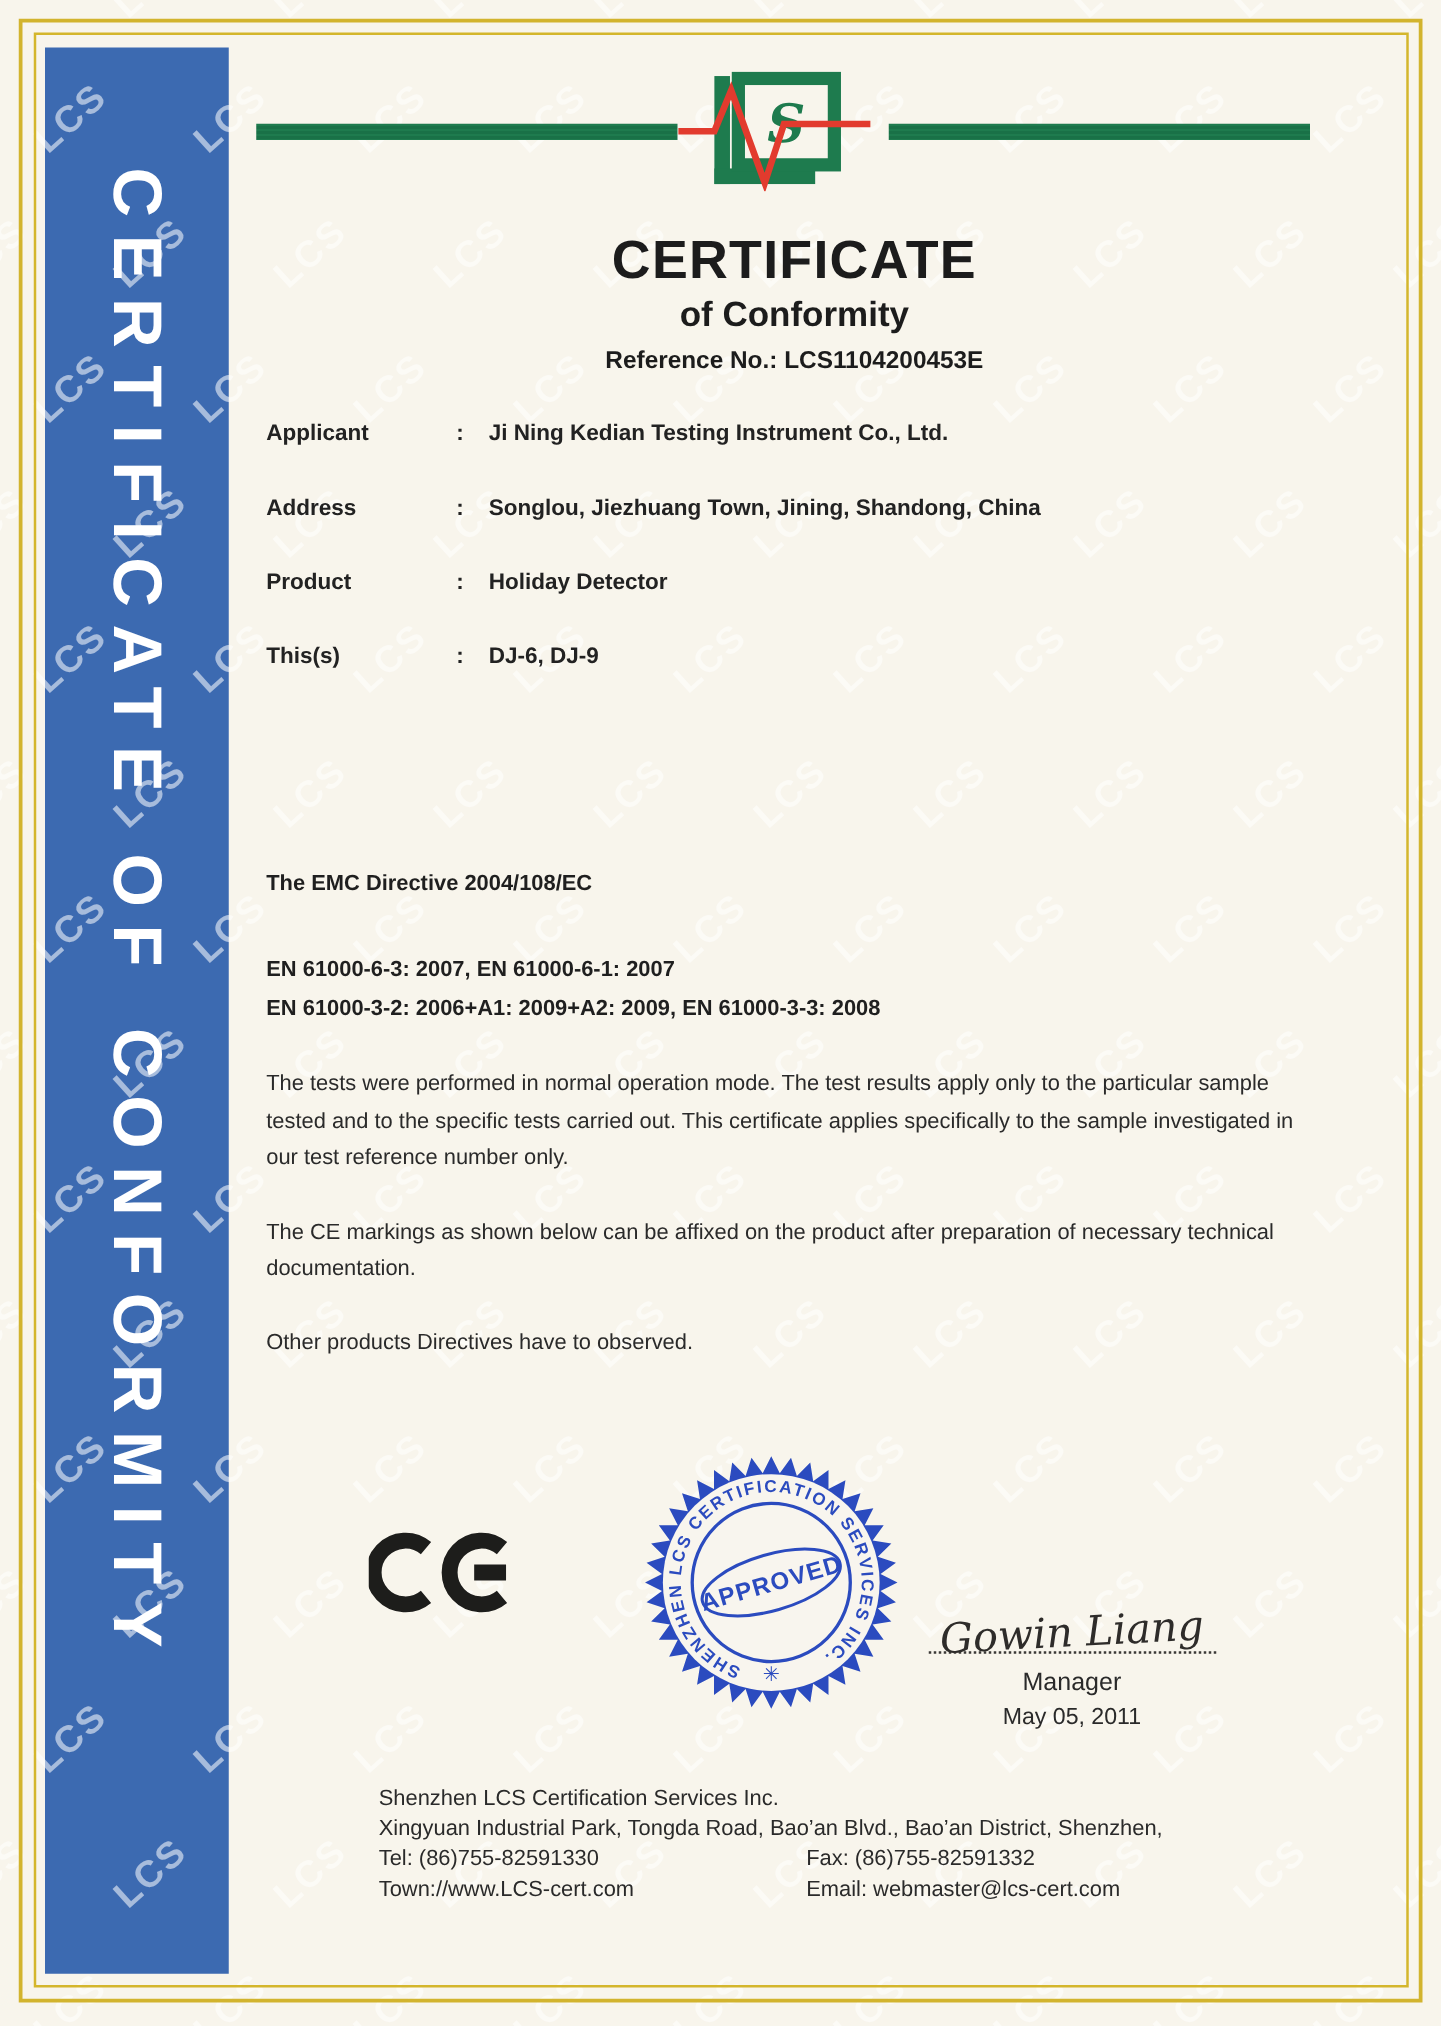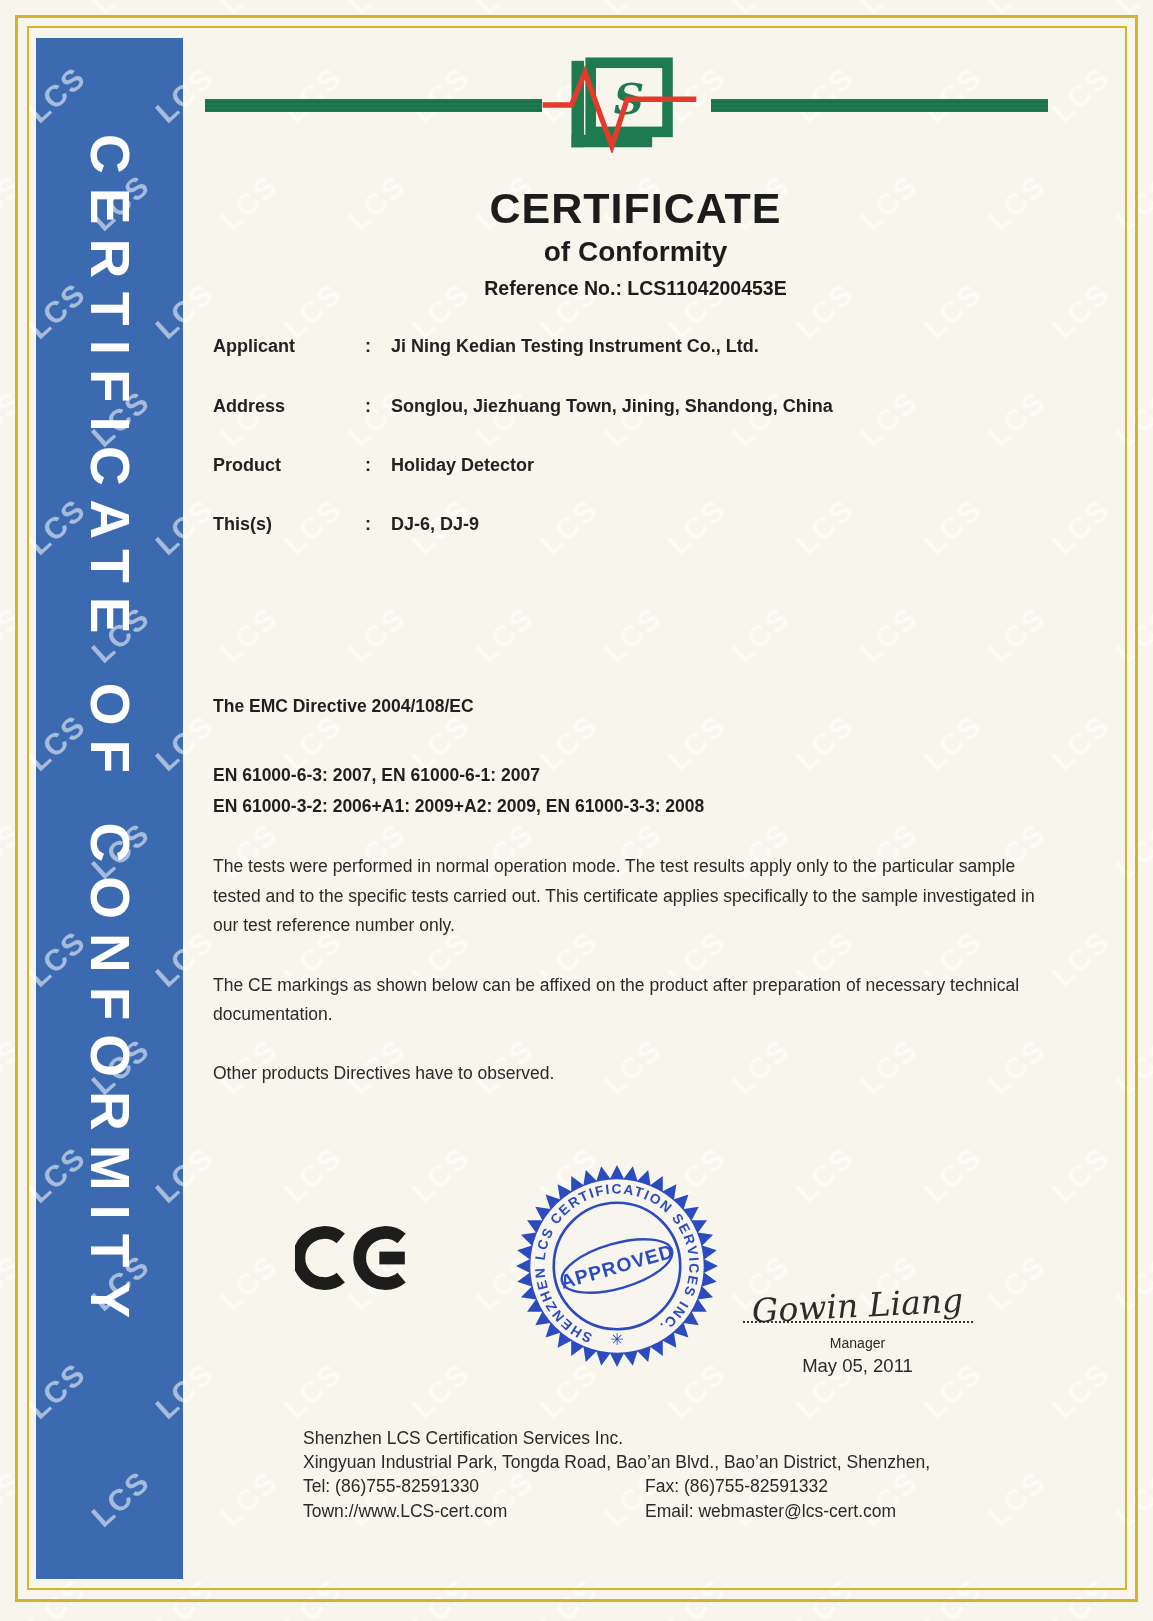--- a/index.html
+++ b/index.html
@@ -42,21 +42,21 @@
   .para.bold{font-weight:bold;color:#1f1f1f;}
 
   
   .ce-mark{position:absolute;left:110px;top:1222px;}
   .seal{position:absolute;left:330px;top:1164px;}
 
   .sig-block{position:absolute;left:545px;top:1286px;width:255px;text-align:center;}
   .sig-name{font-family:"DejaVu Serif","Liberation Serif",serif;font-style:italic;font-size:33px;
     color:#2e2c2a;transform:rotate(-3deg);display:block;margin-bottom:-12px;white-space:nowrap;}
   .sig-line{border-bottom:2.5px dotted #3a3836;width:230px;margin:0 auto;height:8px;}
-  .sig-role{font-size:14px;color:#2a2a2a;margin-top:12px;}
+  .sig-role{font-size:20px;color:#2a2a2a;margin-top:12px;}
   .sig-date{font-size:18.5px;color:#2a2a2a;margin-top:4px;}
 
   .footer{position:absolute;left:118px;top:1426px;width:790px;font-size:17.5px;line-height:24.2px;color:#2a2a2a;}
   .footer-row{display:flex;}
   .footer-row .col1{flex:0 0 342px;}
 </style>
 </head>
 <body>
 
 <div class="page">

